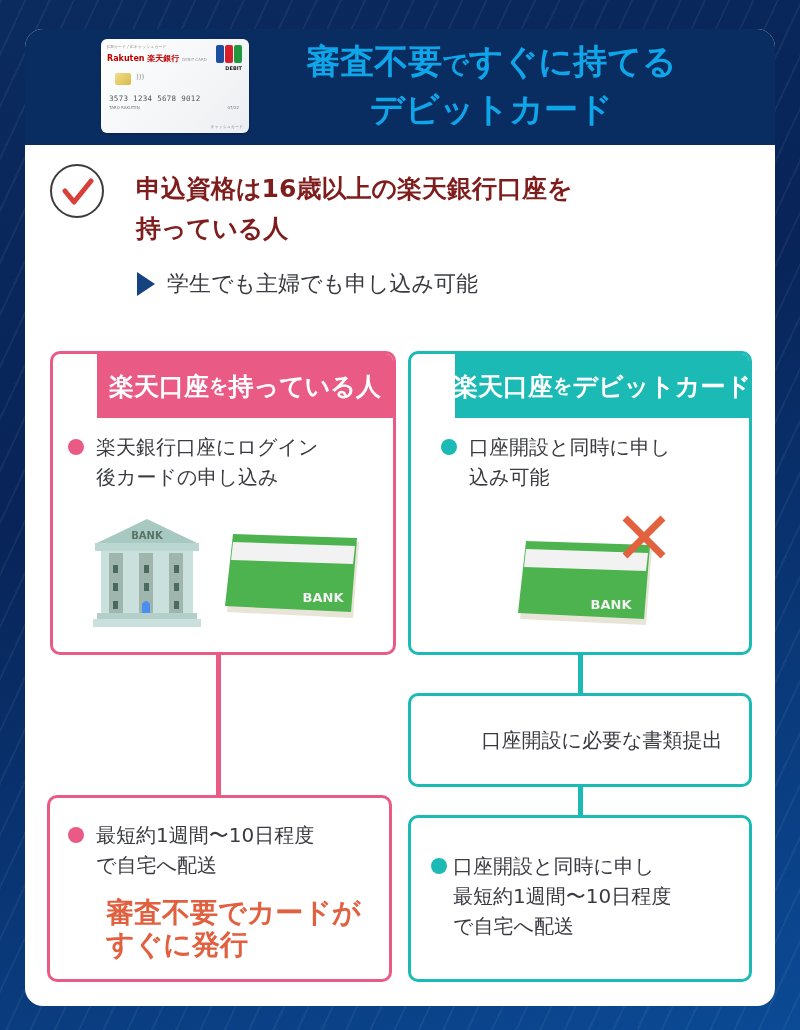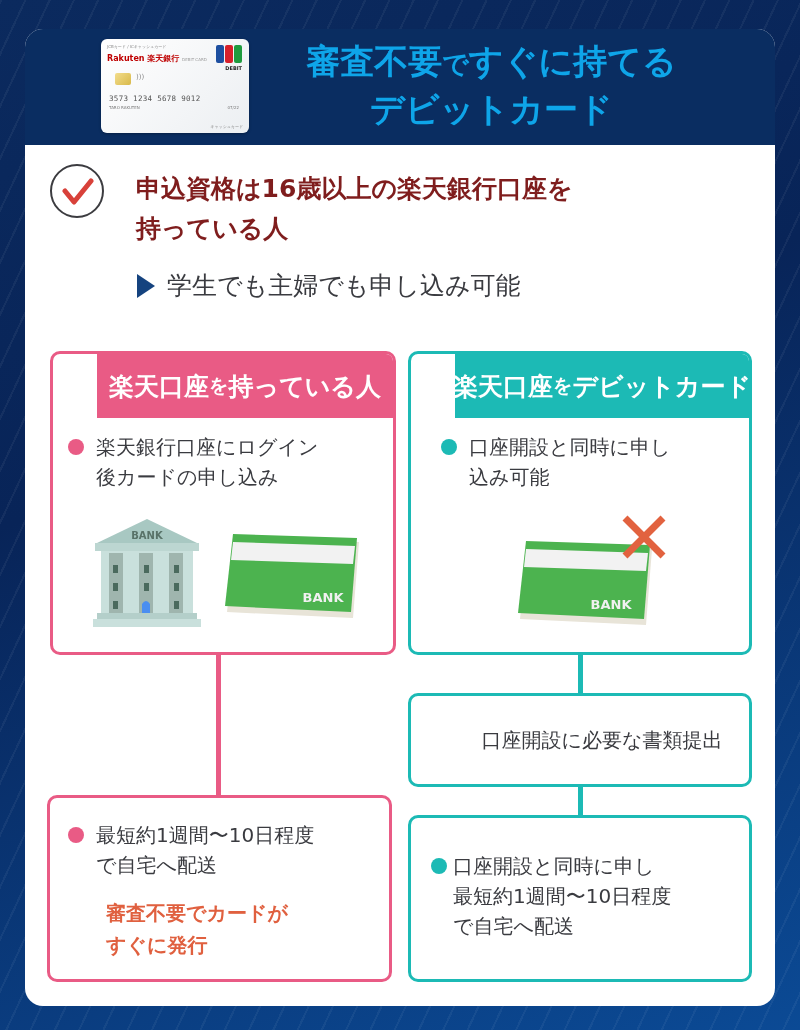--- a/index.html
+++ b/index.html
@@ -45,21 +45,21 @@
   .check-circle {
     position:absolute; left: 0; top: 0; width: 54px; height: 54px;
     border: 2px solid #3c3c40; border-radius: 50%;
   }
   .check-text {
     position:absolute; left: 86px; top: 140px; width: 620px;
     font-size: 25px; font-weight: bold; color: #7f1d1d; line-height: 40px;
   }
   .sub-row { position:absolute; left: 112px; top: 240px; display:flex; align-items:center; }
   .tri { width:0; height:0; border-top: 12px solid transparent; border-bottom: 12px solid transparent; border-left: 18px solid #15437f; margin-right: 12px; }
-  .sub-text { font-size: 25px; color: #3a3b40; }
+  .sub-text { font-size: 22px; color: #3a3b40; }
 
   .col-box {
     position:absolute; border: 3px solid; border-radius: 10px; background:#fff; overflow:hidden;padding-left:44px;
   }
   .pink { border-color: #e95b85; }
   .teal { border-color: #1cbab5; }
   .col-head {
     height: 64px; color:#fff; font-weight:bold; font-size: 25px;
     display:flex; align-items:center; justify-content:center; white-space:nowrap;
   }
@@ -69,21 +69,21 @@
   .bullet-text { position:absolute; font-size: 20px; color:#3a3b40; line-height: 30px; }
   .dot { display:inline-block; width:16px; height:16px; border-radius:50%; margin-right:12px; vertical-align: -1px; }
   .dot.pink-d { background:#e95b85; }
   .dot.teal-d { background:#1cbab5; }
   .indent { padding-left: 28px; display:block; }
 
   .vline { position:absolute; width: 5px; }
   .vline.p { background:#e95b85; }
   .vline.t { background:#1cbab5; }
 
-  .highlight { position:absolute; color:#e0603f; font-weight:bold; font-size: 20px; line-height: 32px; }
+  .highlight { position:absolute; color:#e0603f; font-weight:bold; font-size: 28px; line-height: 32px; }
 </style>
 </head>
 <body>
 
 <div class="card">
 
   <div class="header">
     <div class="debit-card">
       <div class="top-line">JCBカード / ICキャッシュカード</div>
       <div class="brand"><span>Rakuten 楽天銀行</span> <small>DEBIT CARD</small></div>

